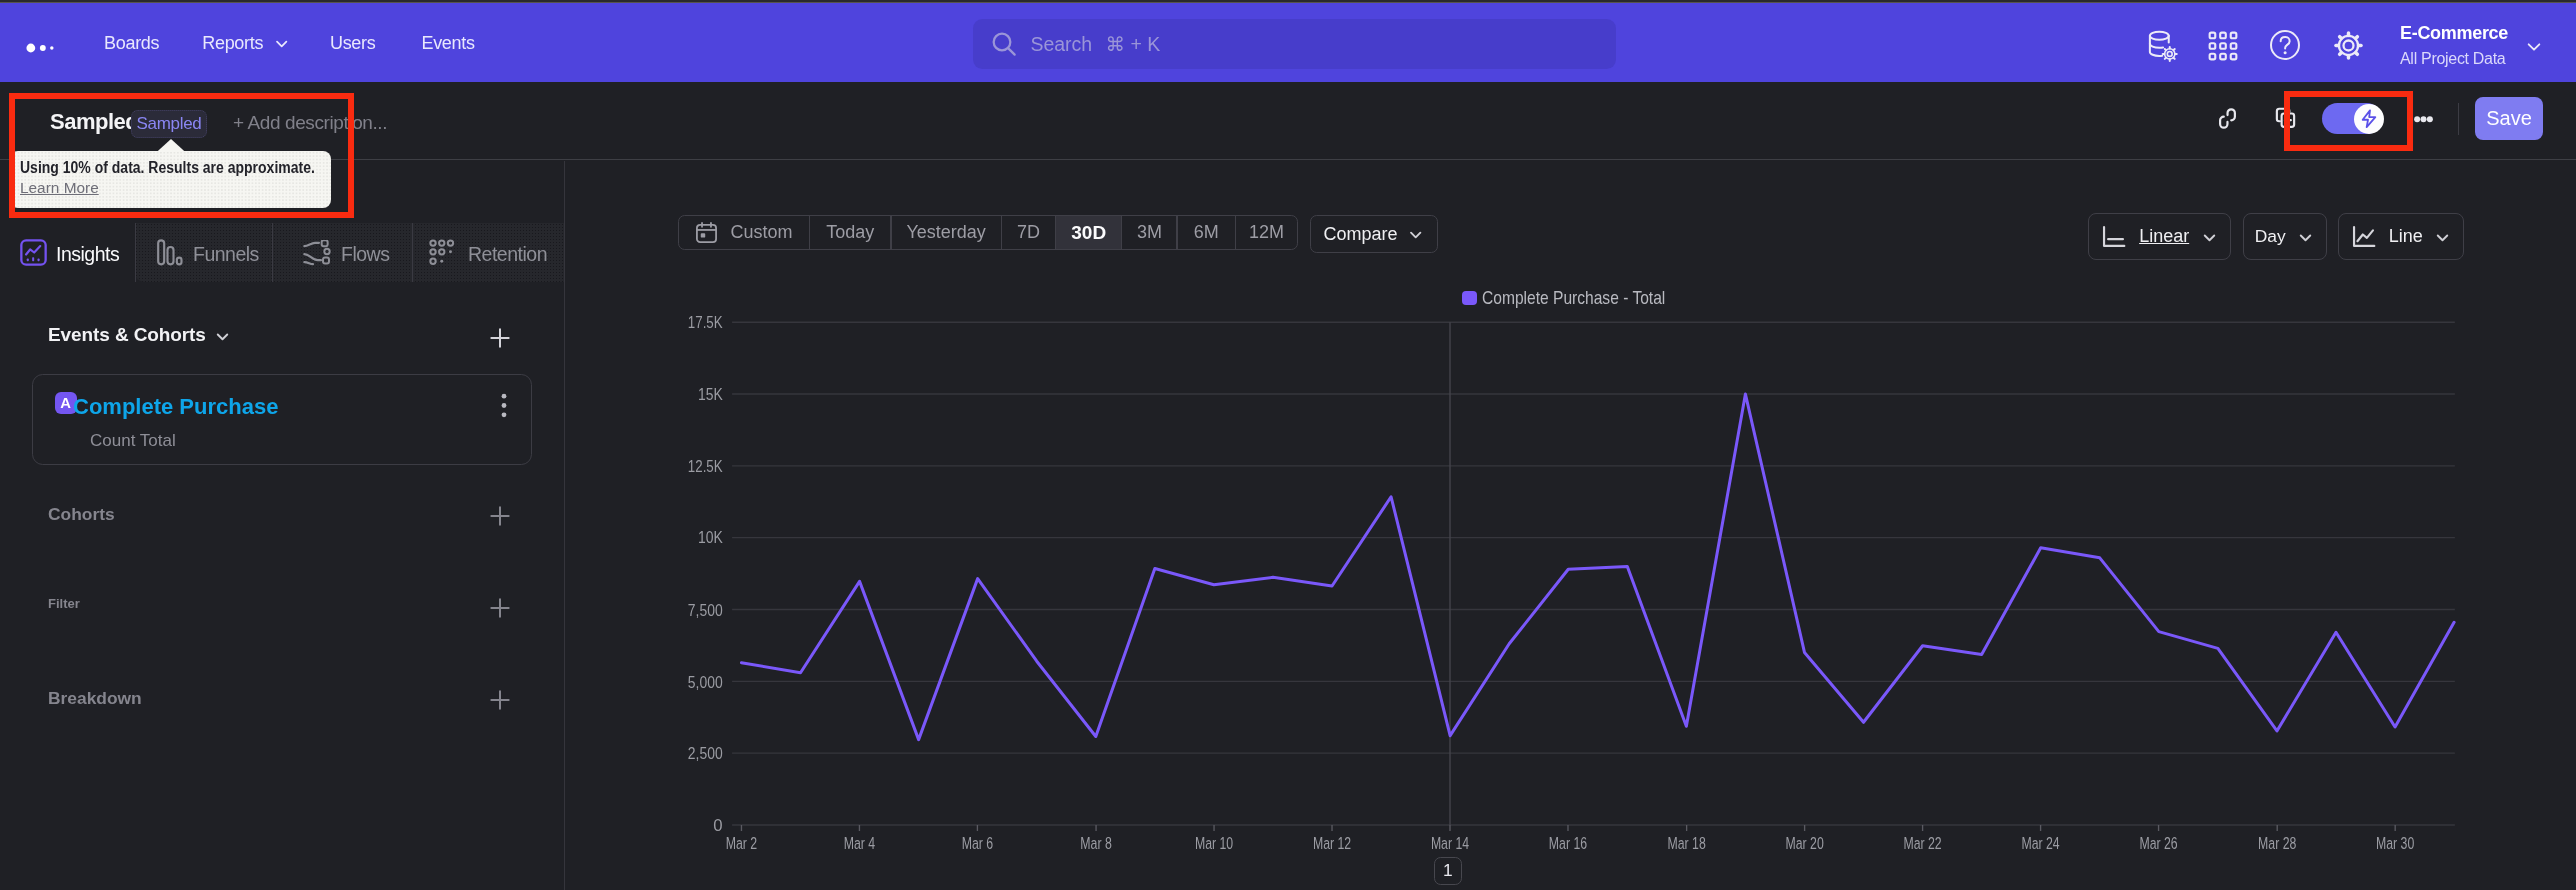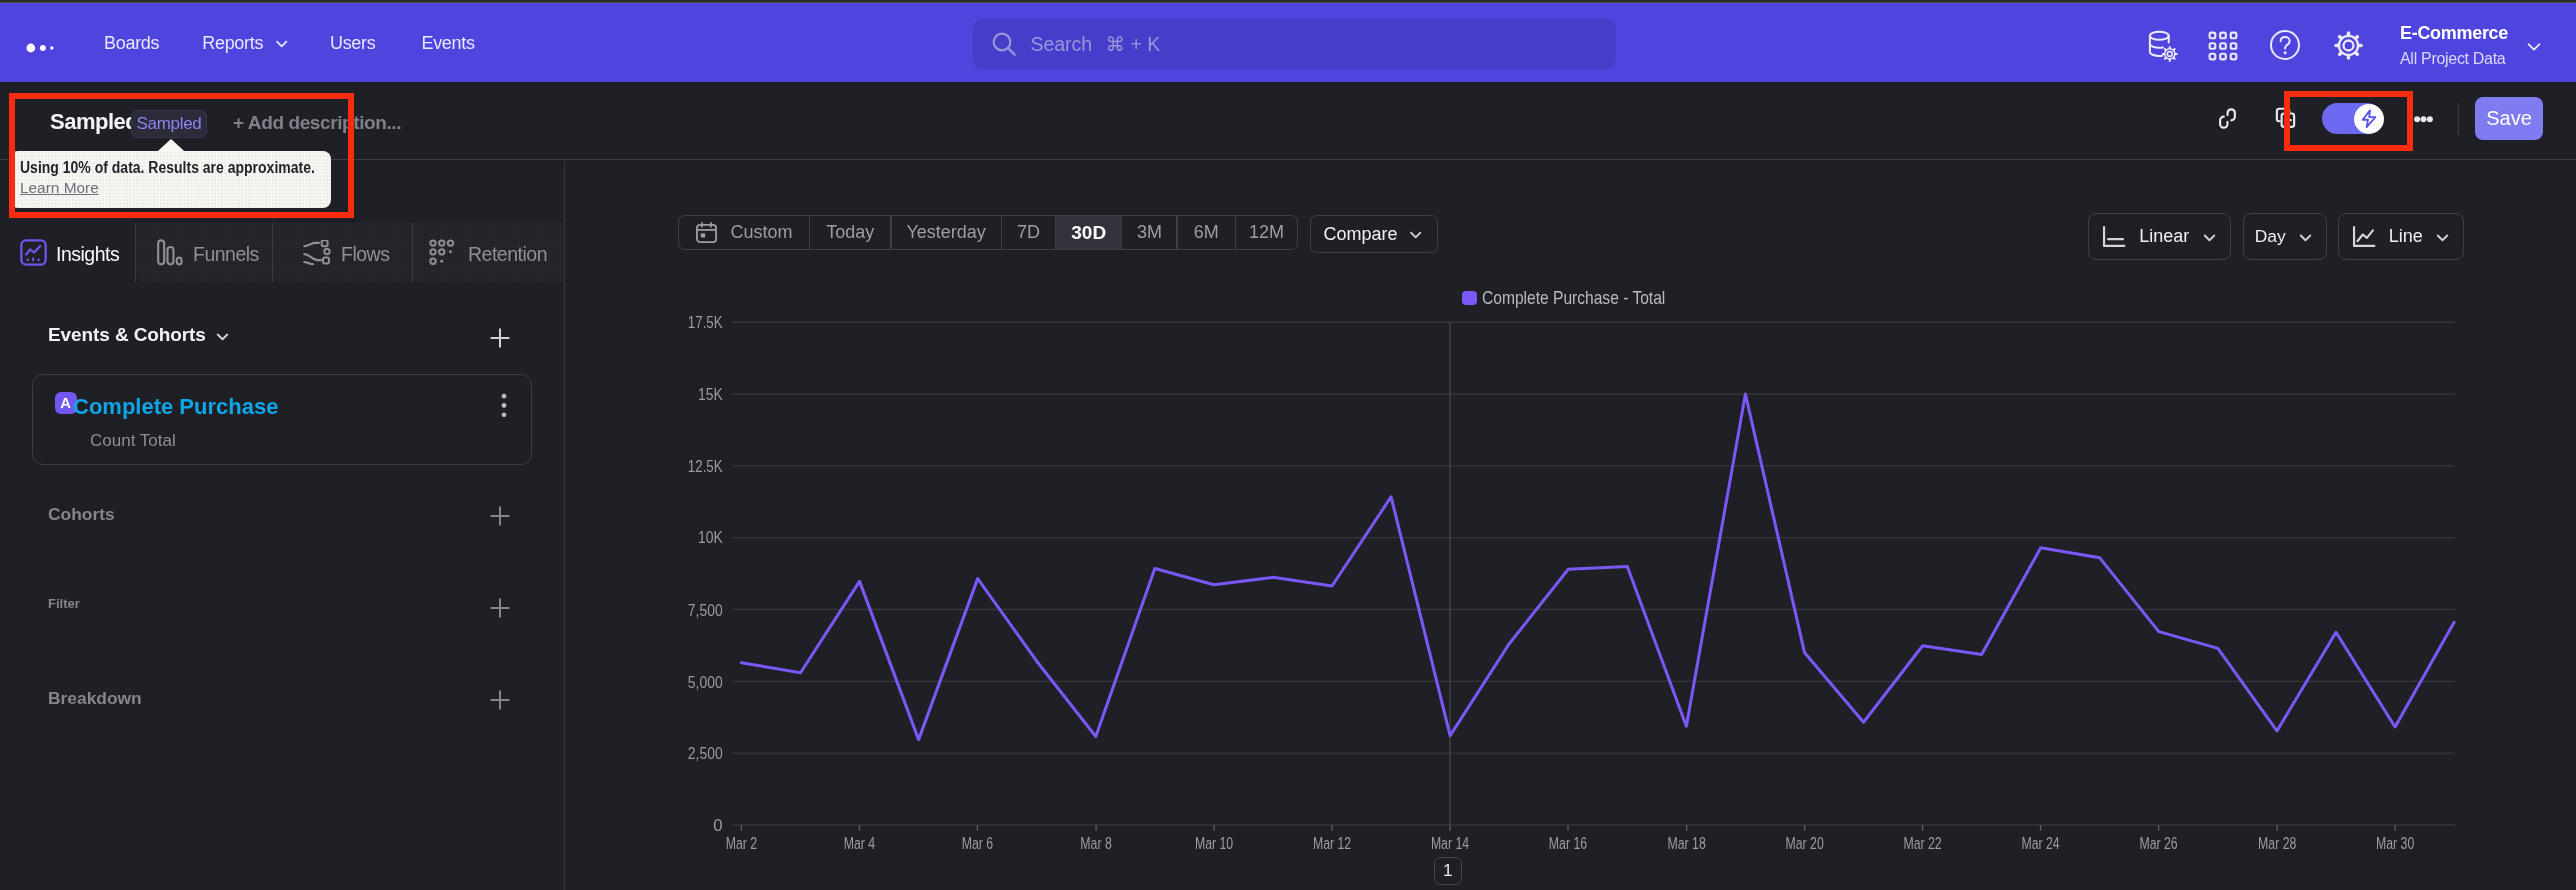--- a/index.html
+++ b/index.html
@@ -100,21 +100,21 @@
   <div class="abs" style="left:2400px;top:20px;white-space:nowrap;color:#ffffff;font-size:18px;font-weight:700;letter-spacing:-0.3px;">E-Commerce</div>
   <div class="abs" style="left:2400px;top:47px;white-space:nowrap;color:#dbd9fb;font-size:16px;letter-spacing:-0.3px;">All Project Data</div>
   <svg class="abs" style="left:2524px;top:34px;" width="20" height="20" viewBox="0 0 30 30">
       <path d="M7 11 L15 19 L23 11" stroke="#eceaf8" stroke-width="2.8" fill="none" stroke-linecap="round" stroke-linejoin="round"></path>
     </svg>
 </div>
 
 <div class="abs" style="left:0;top:83px;width:2576px;height:76px;background:#1f2025;border-bottom:1.3px solid #3e3f45;">
   <div class="abs" style="left:50px;top:27.5px;line-height:1;color:#f4f4f6;font-size:22px;font-weight:700;letter-spacing:-0.5px;">Sampled</div>
   <div class="abs row" style="left:131px;top:27px;width:76px;height:28px;box-sizing:border-box;justify-content:center;background:#2b2b39;border:1.3px dotted #454268;border-radius:6.7px;color:#8a86f3;font-size:17px;letter-spacing:-0.3px;">Sampled</div>
-  <div class="abs" style="left:233px;top:29.5px;line-height:1;color:#80808a;font-size:19px;letter-spacing:-0.4px;font-weight:bold;">+ Add description...</div>
+  <div class="abs" style="left:233px;top:29.5px;line-height:1;color:#80808a;font-size:19px;letter-spacing:-0.4px;">+ Add description...</div>
 
   <svg class="abs" style="left:2217px;top:25px;" width="21" height="21" viewBox="0 0 24 24">
     <g transform="rotate(-45 12 12)" stroke="#e8e8ee" stroke-width="2.5" fill="none" stroke-linecap="round" stroke-linejoin="round">
       <path d="M13.5 16.5 a4.2 4.2 0 0 0 5.94 0 l3 -3 a4.2 4.2 0 0 0 -5.94 -5.94 l-1.7 1.7"></path>
       <path d="M10.5 7.5 a4.2 4.2 0 0 0 -5.94 0 l-3 3 a4.2 4.2 0 0 0 5.94 5.94 l1.7 -1.7"></path>
     </g>
   </svg>
 
   <svg class="abs" style="left:2275px;top:24px;" width="21" height="22" viewBox="0 0 24 25.5">
     <g stroke="#e8e8ee" stroke-width="2.5" fill="none" stroke-linecap="round" stroke-linejoin="round">
@@ -264,21 +264,21 @@
   <svg style="margin-left:9.4px;margin-top:2px;" width="17.4" height="17.4" viewBox="0 0 26 26">
       <path d="M6 10 L13 17 L20 10" stroke="#d0d0d6" stroke-width="2.8" fill="none" stroke-linecap="round" stroke-linejoin="round"></path>
     </svg>
 </div>
 
 <div class="abs row" style="left:2088px;top:213px;width:143px;height:47px;box-sizing:border-box;justify-content:center;border:1.3px solid #3f3f47;border-radius:8px;color:#f0f0f3;font-size:18px;font-weight:500;">
   <svg width="27" height="27" viewBox="0 0 40 40">
     <path d="M6 6 V34 H36" stroke="#d5d5db" stroke-width="3.2" fill="none" stroke-linecap="round" stroke-linejoin="round"></path>
     <path d="M12 24 H34" stroke="#d5d5db" stroke-width="3.2" stroke-linecap="round"></path>
   </svg>
-  <span style="margin-left:12px;">Linear</span>
+  <span style="margin-left:12px;text-decoration:underline;">Linear</span>
   <svg style="margin-left:10.7px;margin-top:2px;" width="19" height="19" viewBox="0 0 28 28">
       <path d="M7 11 L14 18 L21 11" stroke="#d0d0d6" stroke-width="2.8" fill="none" stroke-linecap="round" stroke-linejoin="round"></path>
     </svg>
 </div>
 <div class="abs row" style="left:2243px;top:213px;width:84px;height:47px;box-sizing:border-box;justify-content:center;border:1.3px solid #3f3f47;border-radius:8px;color:#f0f0f3;font-size:17.4px;font-weight:500;">Day
   <svg style="margin-left:10.7px;margin-top:2px;" width="19" height="19" viewBox="0 0 28 28">
       <path d="M7 11 L14 18 L21 11" stroke="#d0d0d6" stroke-width="2.8" fill="none" stroke-linecap="round" stroke-linejoin="round"></path>
     </svg>
 </div>
 <div class="abs row" style="left:2338px;top:213px;width:126px;height:47px;box-sizing:border-box;justify-content:center;border:1.3px solid #3f3f47;border-radius:8px;color:#f0f0f3;font-size:18px;font-weight:500;">

